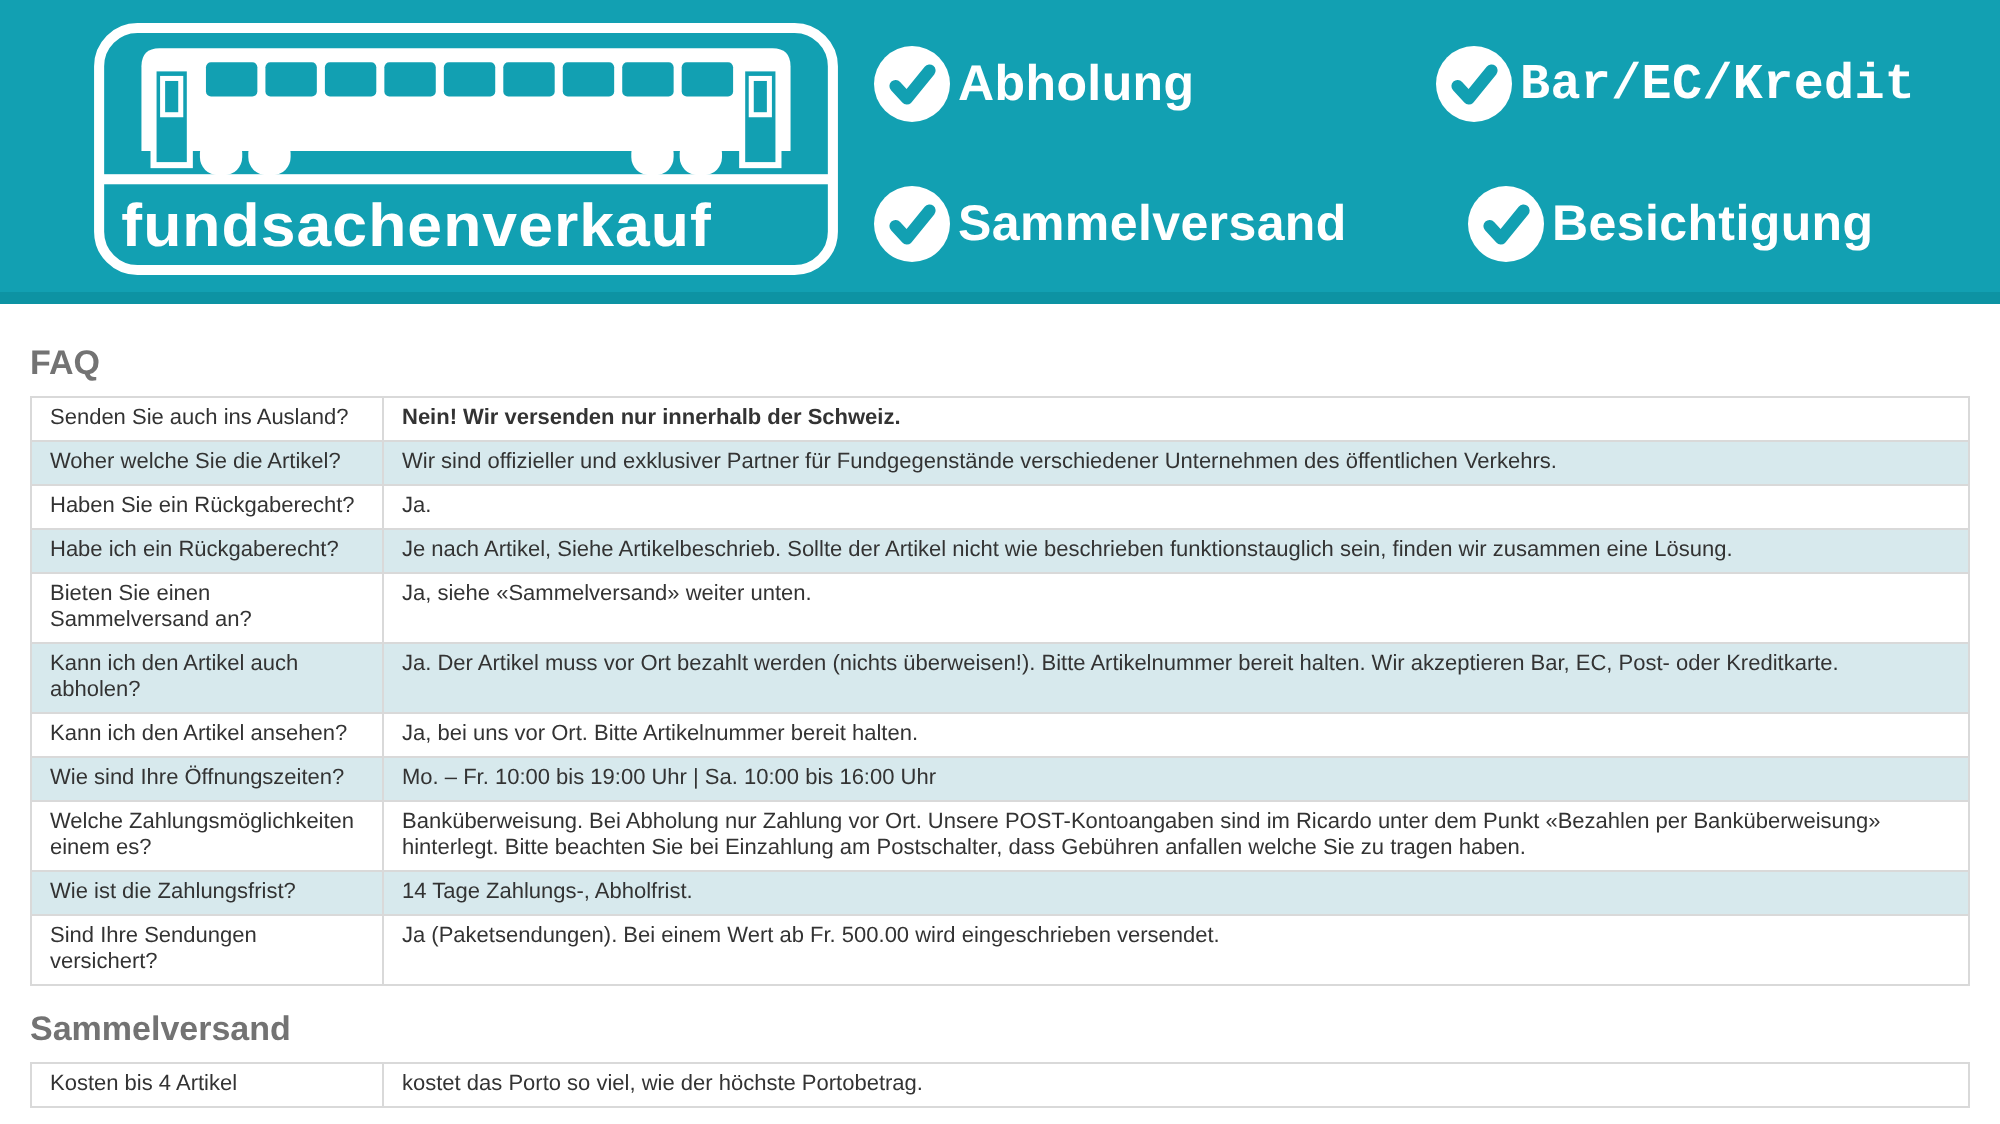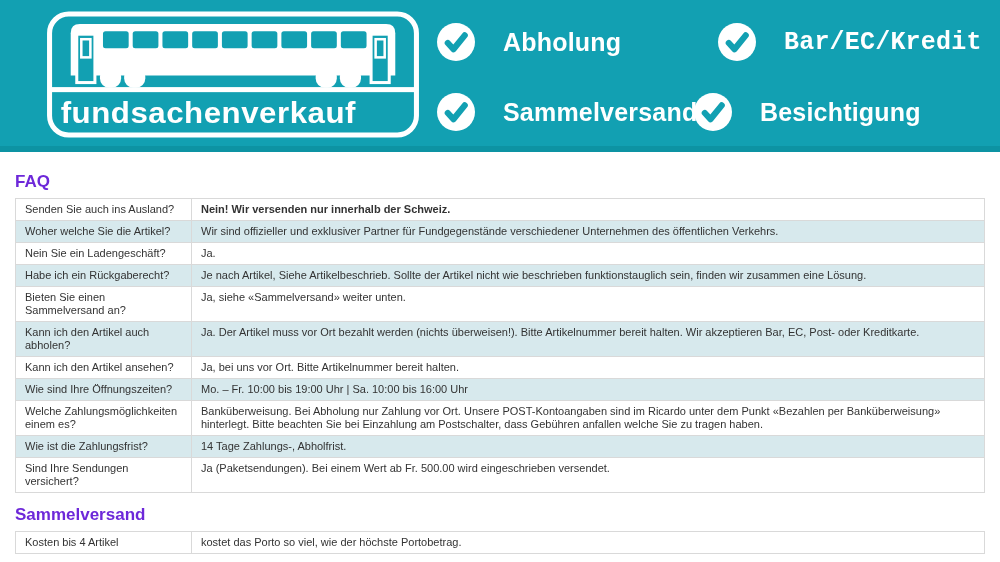--- a/index.html
+++ b/index.html
@@ -33,21 +33,21 @@
     width: 430px; height: 127px;
   }
   .logo svg { width: 100%; height: 100%; display: block; }
   .logo-text {
     font-family: "Liberation Sans", "DejaVu Sans", sans-serif;
     font-weight: bold;
     letter-spacing: 0.5px;
   }
   .feature {
     position: absolute;
-    display: flex; align-items: center; gap: 28px;
+    display: flex; align-items: center; gap: 4px;
     height: 38px;
   }
   .feature .check { width: 38px; height: 38px; flex: 0 0 38px; }
   .check-mark {
     fill: none;
     stroke: var(--teal);
     stroke-width: 6;
     stroke-linecap: round;
     stroke-linejoin: round;
   }
@@ -57,21 +57,21 @@
     font-weight: bold;
     letter-spacing: 0.2px;
     white-space: nowrap;
   }
   .main { padding: 0 15px; }
   .section-title {
     margin: 20px 0 6px;
     font-size: 17px;
     line-height: 20px;
     font-weight: bold;
-    color: #6d28d9;
+    color: #737373;
   }
   .info-table + .section-title { margin-top: 12px; }
   .info-table {
     width: 100%;
     border-collapse: collapse;
     table-layout: fixed;
   }
   .info-table td {
     border: 1px solid var(--table-border);
     font-size: 11px;
@@ -147,21 +147,21 @@
     </div>
 
     <div class="feature" style="left:437px; top:93px;">
       <svg class="check" viewBox="0 0 37 37" aria-hidden="true">
         <circle cx="18.5" cy="18.5" r="18.5" fill="#ffffff"></circle>
         <path class="check-mark" d="M10.5 19.5 L16 25.5 L27 12"></path>
       </svg>
       <span class="feature-label">Sammelversand</span>
     </div>
 
-    <div class="feature" style="left:694px; top:93px;">
+    <div class="feature" style="left:734px; top:93px;">
       <svg class="check" viewBox="0 0 37 37" aria-hidden="true">
         <circle cx="18.5" cy="18.5" r="18.5" fill="#ffffff"></circle>
         <path class="check-mark" d="M10.5 19.5 L16 25.5 L27 12"></path>
       </svg>
       <span class="feature-label">Besichtigung</span>
     </div>
 
   </header>
 
   <main class="main">
@@ -172,21 +172,21 @@
       <tbody>
         <tr>
           <td class="q">Senden Sie auch ins Ausland?</td>
           <td class="a bold">Nein! Wir versenden nur innerhalb der Schweiz.</td>
         </tr>
         <tr>
           <td class="q">Woher welche Sie die Artikel?</td>
           <td class="a">Wir sind offizieller und exklusiver Partner für Fundgegenstände verschiedener Unternehmen des öffentlichen Verkehrs.</td>
         </tr>
         <tr>
-          <td class="q">Nein Sie ein Ladengeschäft?</td>
+          <td class="q">Haben Sie ein Rückgaberecht?</td>
           <td class="a">Ja.</td>
         </tr>
         <tr>
           <td class="q">Habe ich ein Rückgaberecht?</td>
           <td class="a">Je nach Artikel, Siehe Artikelbeschrieb. Sollte der Artikel nicht wie beschrieben funktionstauglich sein, finden wir zusammen eine Lösung.</td>
         </tr>
         <tr>
           <td class="q">Bieten Sie einen Sammelversand an?</td>
           <td class="a">Ja, siehe «Sammelversand» weiter unten.</td>
         </tr>

